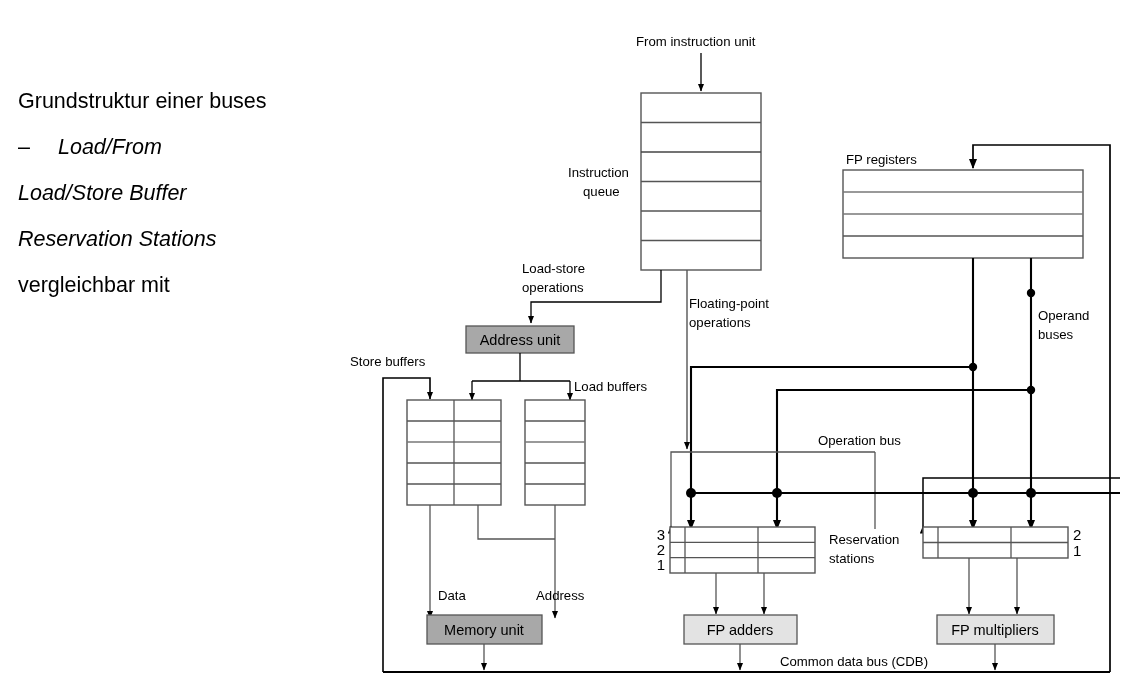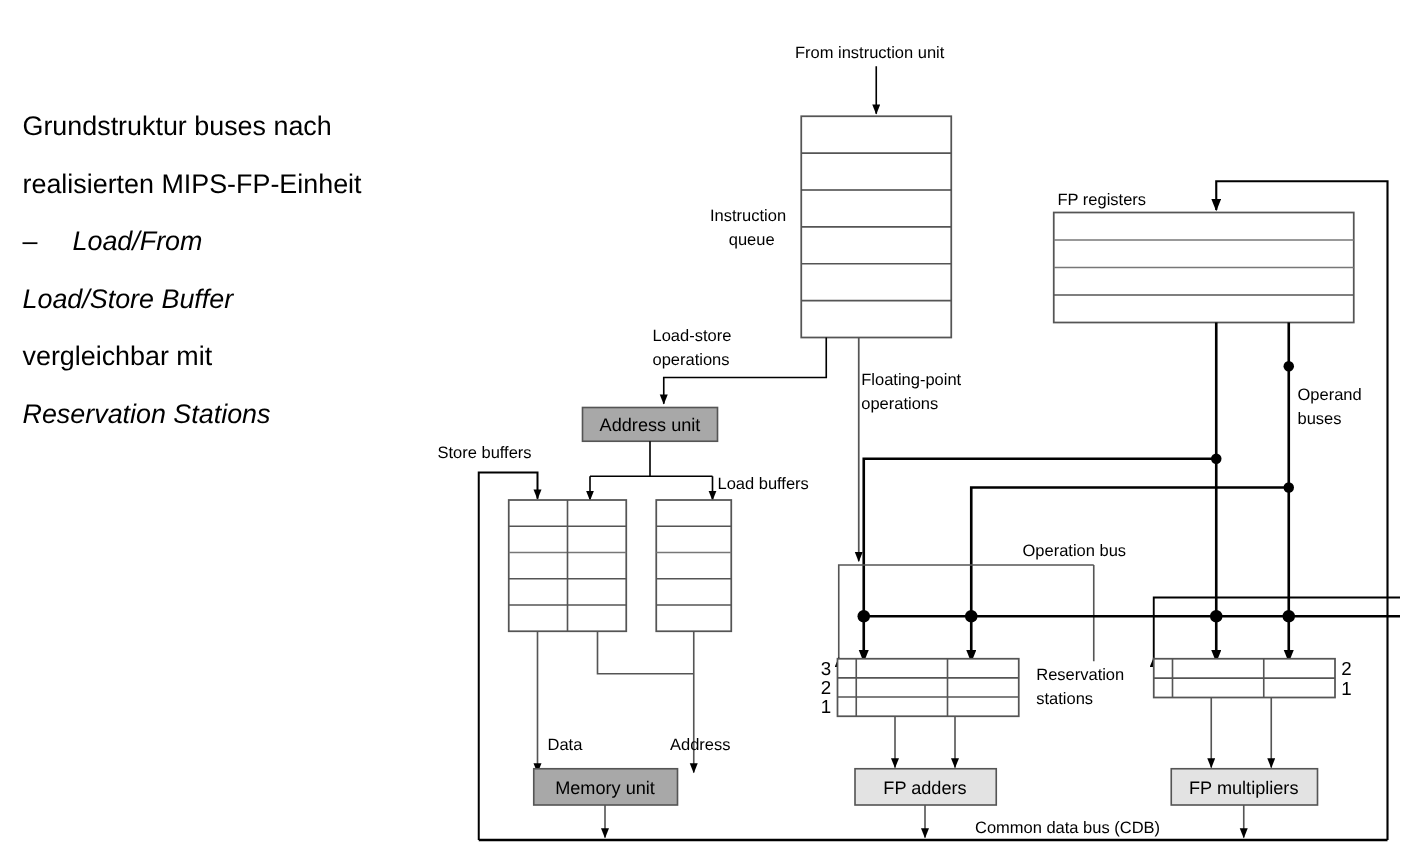--- a/index.html
+++ b/index.html
@@ -19,36 +19,33 @@
   .numlbl{font-size:15px;}
   .boxlbl{font-size:14.5px;}
 </style>
 </head>
 <body>
 
 <div id="root">
 
   <div class="lhs-text">
     <div class="lhs-line">
-      <span>Grundstruktur buses nach</span>
-    </div>
-    <div class="lhs-line">
-      <span>realisierten MIPS-FP-Einheit</span>
+      <span>Grundstruktur einer buses</span>
     </div>
     <div class="lhs-line it">
       <span class="dash" style="font-style:normal">–</span><span class="ind"></span><span>Load/From</span>
     </div>
     <div class="lhs-line it">
       <span>Load/Store Buffer</span>
     </div>
+    <div class="lhs-line it">
+      <span>Reservation Stations</span>
+    </div>
     <div class="lhs-line">
       <span>vergleichbar mit</span>
-    </div>
-    <div class="lhs-line it">
-      <span>Reservation Stations</span>
     </div>
   </div>
 
   <svg id="diagram" viewBox="0 0 1129 682">
     <defs>
       <marker id="ah" markerWidth="9" markerHeight="9" refX="7.5" refY="3.2" orient="auto" markerUnits="userSpaceOnUse">
         <path d="M0,0 L8,3.2 L0,6.4 z" fill="#000"></path>
       </marker>
       <marker id="ahb" markerWidth="11" markerHeight="11" refX="9" refY="4" orient="auto" markerUnits="userSpaceOnUse">
         <path d="M0,0 L10,4 L0,8 z" fill="#000"></path>

